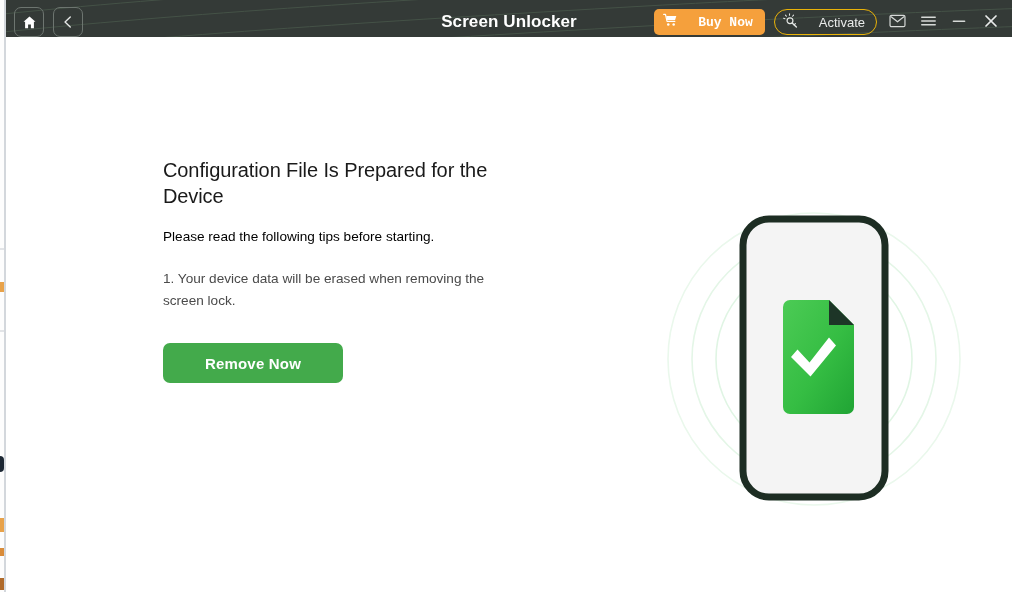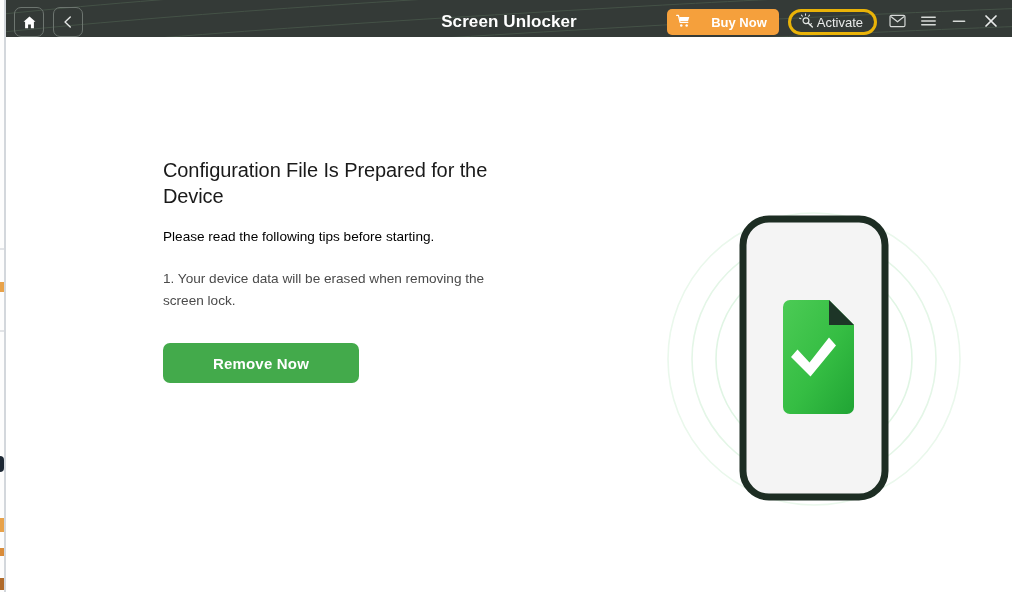--- a/index.html
+++ b/index.html
@@ -125,40 +125,40 @@
 
   .buy-btn {
     height: 26px;
     padding: 0 12px 0 9px;
     border: none;
     border-radius: 5px;
     background: #f5a03c;
     color: #ffffff;
     font-size: 13px;
     font-weight: bold;
-    font-family: Liberation Sans, sans-serif;
+    font-family: Liberation Mono, monospace;
     display: flex;
     align-items: center;
     gap: 20px;
     cursor: pointer;
     white-space: nowrap;
   }
 
   .activate-btn {
     height: 26px;
     padding: 0 11px 0 8px;
-    border: 3px solid #eab308;
+    border: 1px solid #eab308;
     border-radius: 14px;
     background: transparent;
     color: #e9ebea;
     font-size: 13px;
     font-family: "Liberation Sans", sans-serif;
     display: flex;
     align-items: center;
-    gap: 1px;
+    gap: 19px;
     cursor: pointer;
     white-space: nowrap;
     text-align: center;
   }
 
   .icon-btn {
     width: 22px;
     height: 26px;
     display: flex;
     align-items: center;
@@ -204,21 +204,21 @@
     margin-top: 21px;
     font-size: 13.6px;
     color: #4a4a4a;
     line-height: 1.62;
     max-width: 352px;
   }
   .tip.second { margin-top: 14px; }
 
   .remove-btn {
     margin-top: 31px;
-    width: 196px;
+    width: 180px;
     height: 40px;
     border: none;
     border-radius: 7px;
     background: #43aa4b;
     color: #ffffff;
     font-size: 15px;
     font-weight: bold;
     font-family: "Liberation Sans", sans-serif;
     cursor: pointer;
     letter-spacing: 0.2px;

